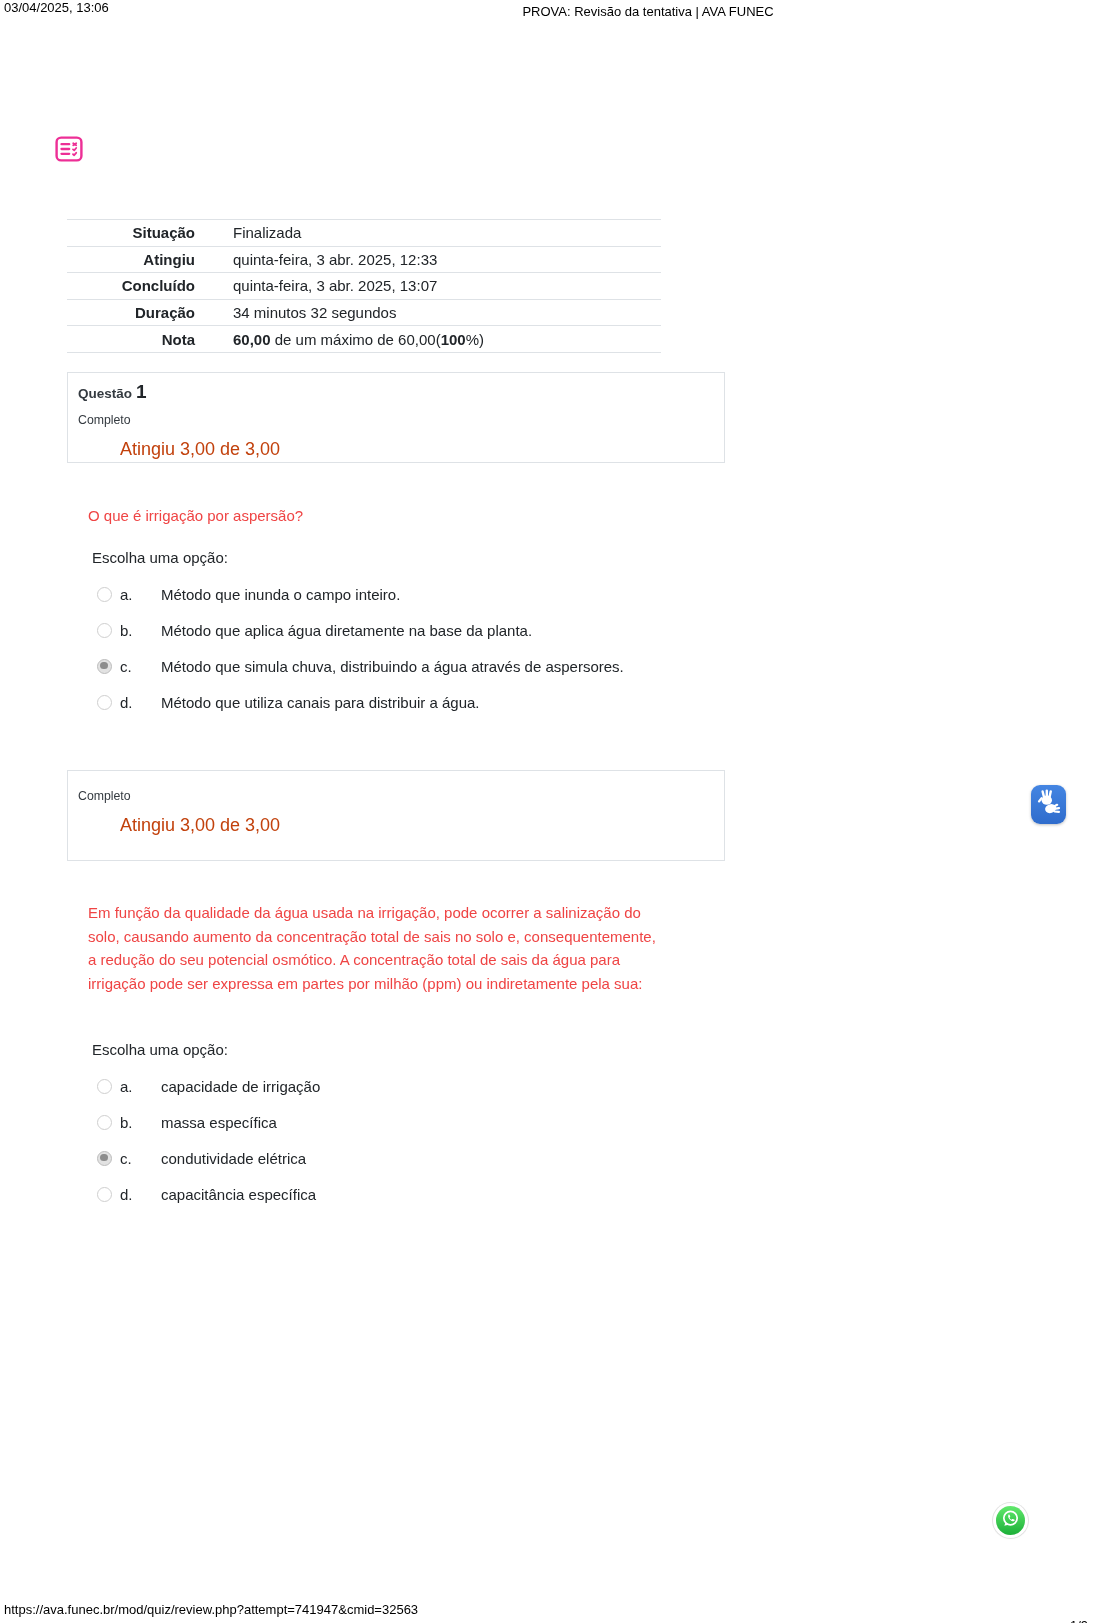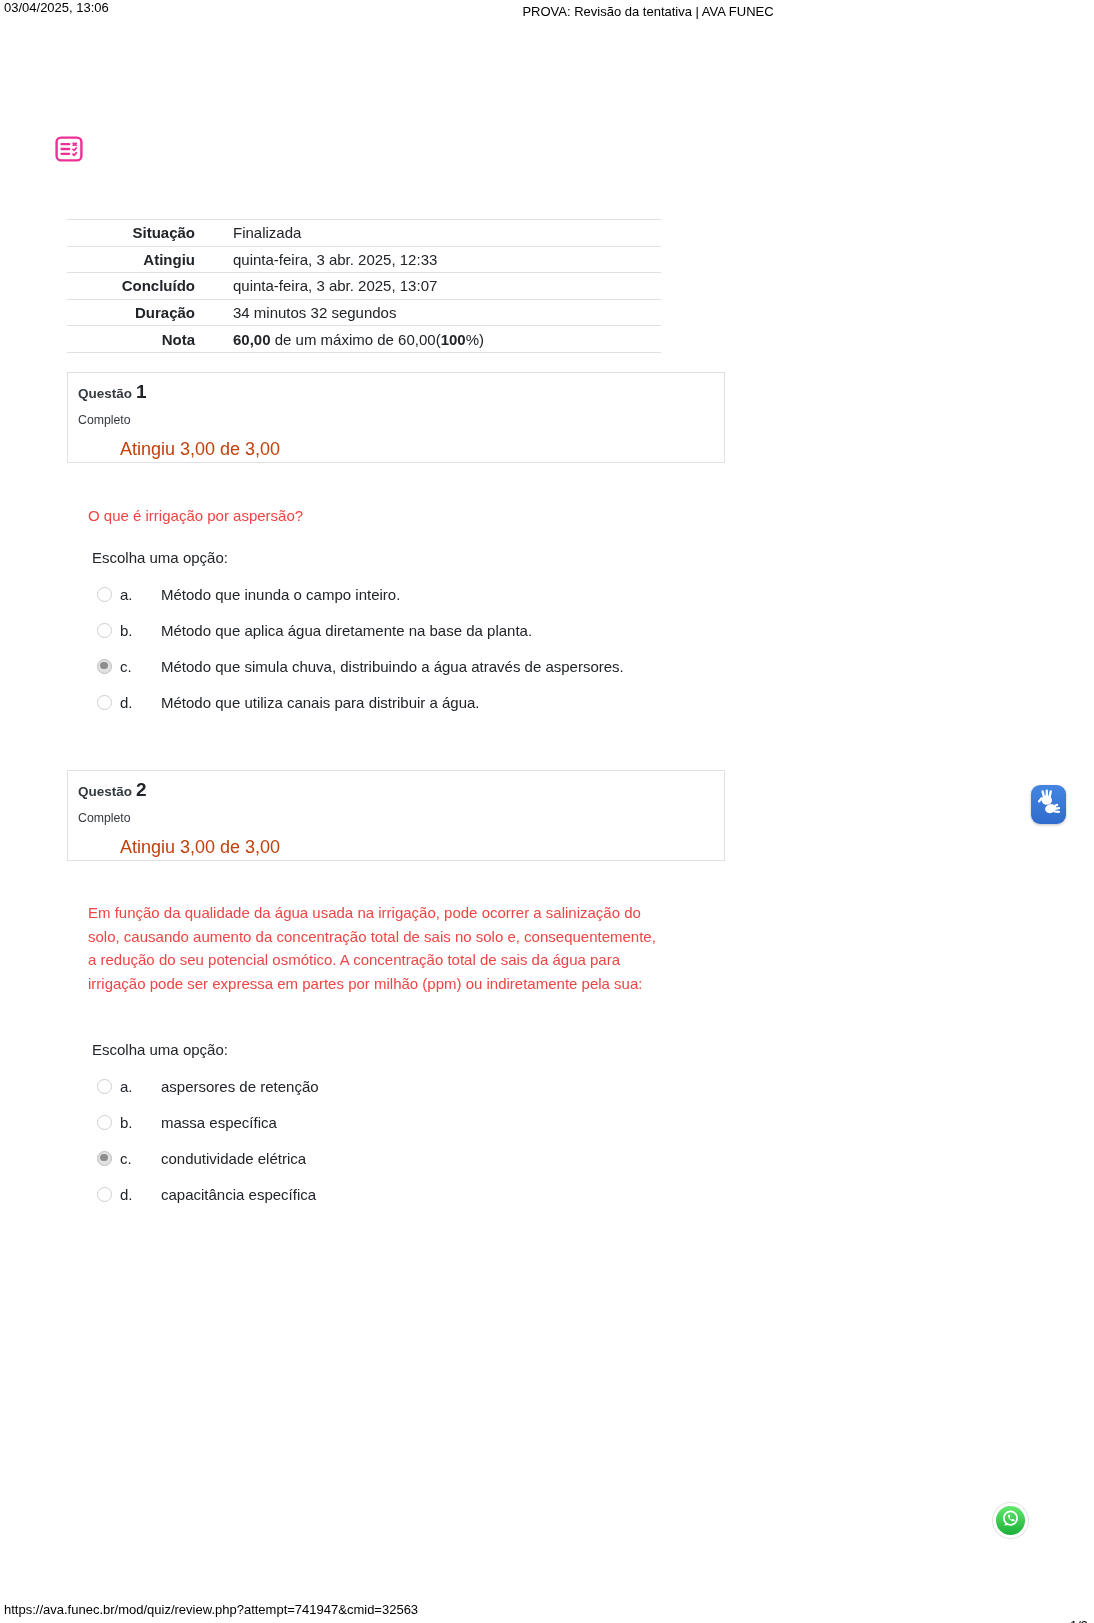--- a/index.html
+++ b/index.html
@@ -123,23 +123,20 @@
       <span class="otext">Método que simula chuva, distribuindo a água através de aspersores.</span>
     </div>
     <div class="opt">
       <span class="radio"></span>
       <span class="letter">d.</span>
       <span class="otext">Método que utiliza canais para distribuir a água.</span>
     </div>
   </div>
 
   <div class="qbox" style="top:770px;">
-    <div>
-      <span class="qtitle">Questão</span><span class="qnum">2</span>
-    </div>
     <div class="qstatus">Completo</div>
     <div class="qgrade">Atingiu 3,00 de 3,00</div>
   </div>
 
   <div class="handtalk">
     <span>
       <svg width="25" height="27" viewBox="0 0 25 27">
         <g fill="#ffffff">
           <rect x="6.2" y="1.2" width="2.4" height="9" rx="1.2" transform="rotate(-14 7.4 5.7)"></rect>
           <rect x="9.6" y="0.4" width="2.4" height="9.6" rx="1.2"></rect>
@@ -154,21 +151,21 @@
       </svg>
     </span>
   </div>
 
   <div class="qtext" style="top:901px;">Em função da qualidade da água usada na irrigação, pode ocorrer a salinização do solo, causando aumento da concentração total de sais no solo e, consequentemente, a redução do seu potencial osmótico. A concentração total de sais da água para irrigação pode ser expressa em partes por milhão (ppm) ou indiretamente pela sua:</div>
   <div class="qprompt" style="top:1041px;">Escolha uma opção:</div>
   <div class="opts" style="top:1068px;">
     <div class="opt">
       <span class="radio"></span>
       <span class="letter">a.</span>
-      <span class="otext">aspersores de retenção</span>
+      <span class="otext">capacidade de irrigação</span>
     </div>
     <div class="opt">
       <span class="radio"></span>
       <span class="letter">b.</span>
       <span class="otext">massa específica</span>
     </div>
     <div class="opt">
       <span class="radio selected"></span>
       <span class="letter">c.</span>
       <span class="otext">condutividade elétrica</span>

